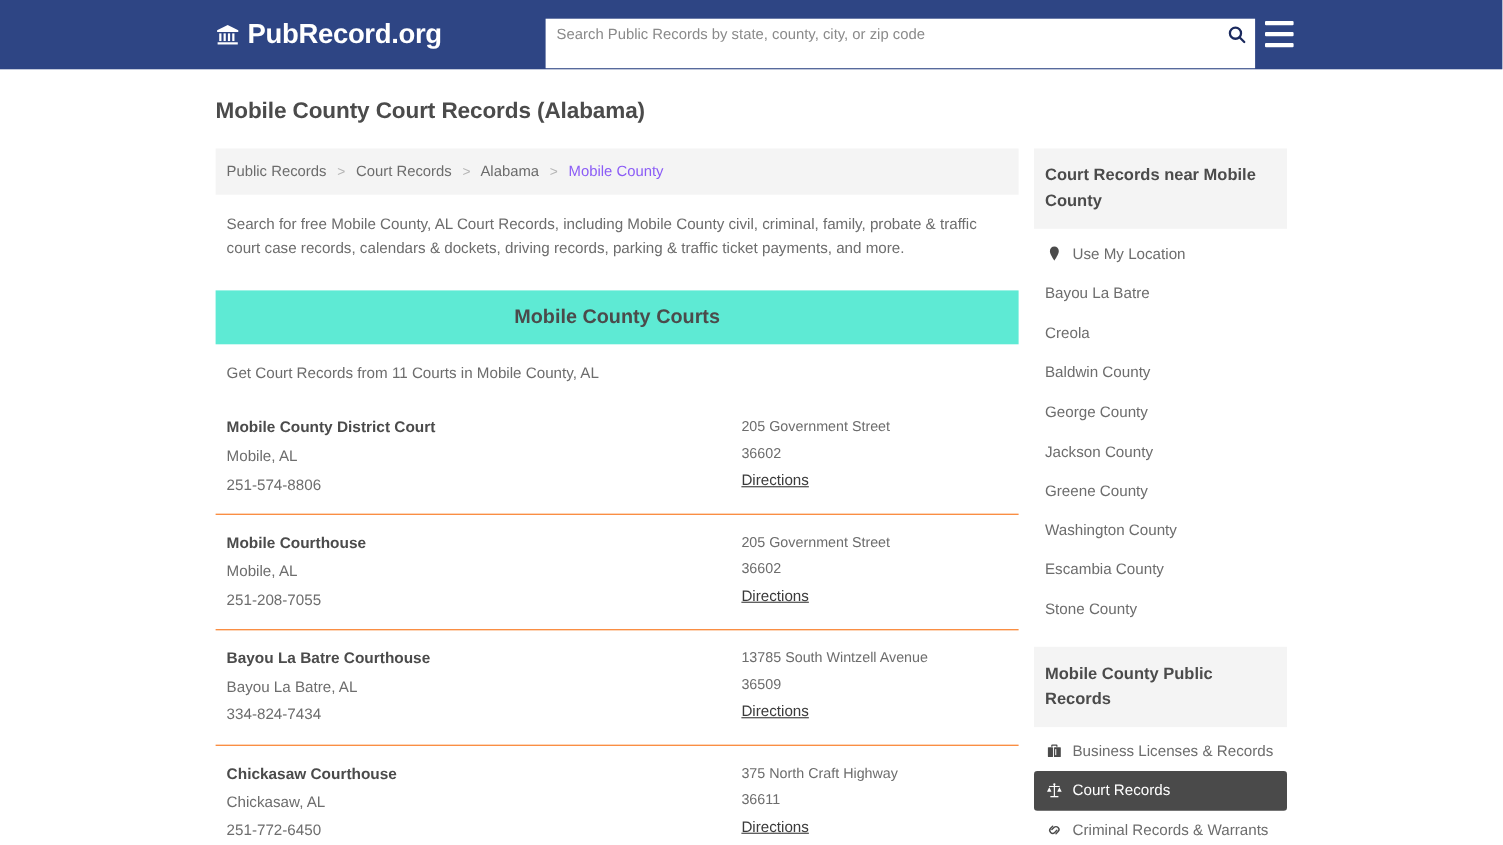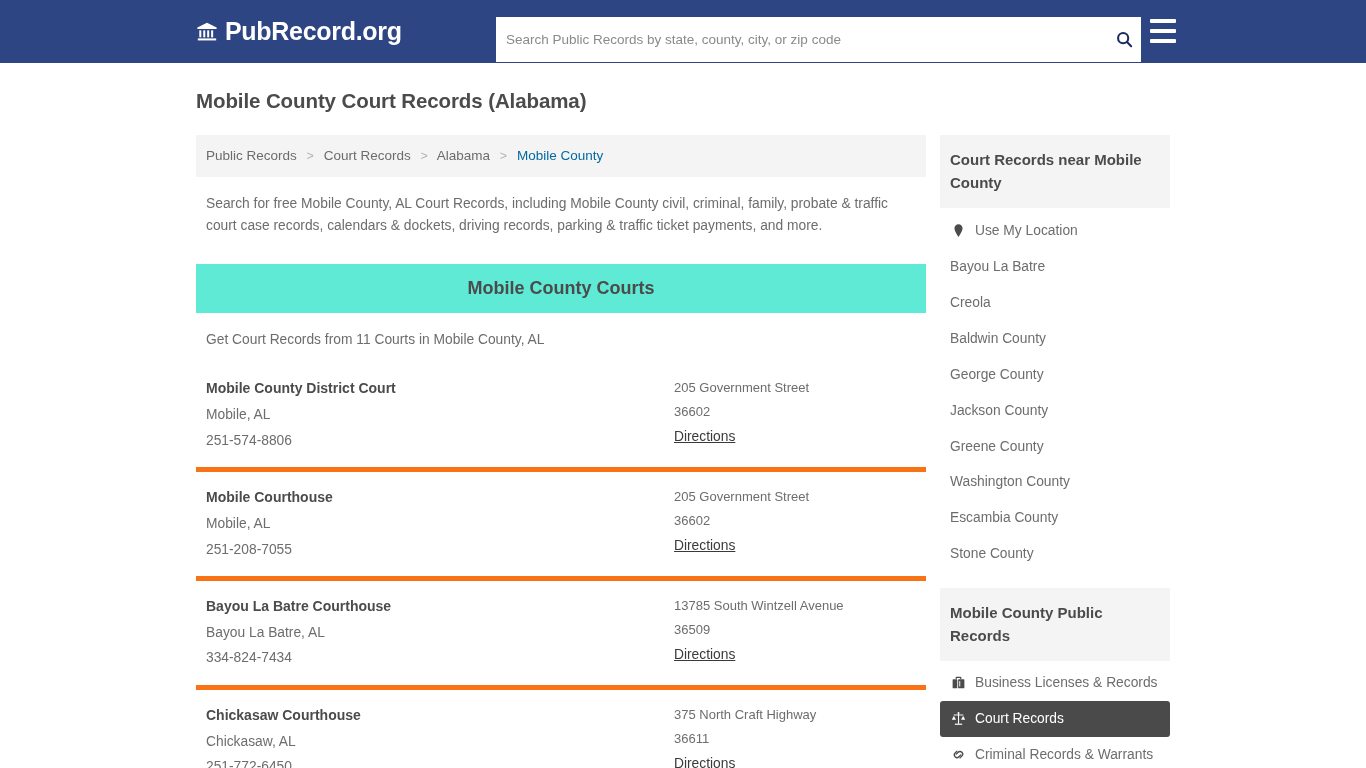--- a/index.html
+++ b/index.html
@@ -43,21 +43,20 @@
     white-space: nowrap;
   }
   .search-wrap {
     position: absolute;
     left: 496px;
     top: 17px;
     width: 645px;
     height: 45px;
     background: #ffffff;
     display: flex;
-    align-items: center;
   }
   .search-input {
     flex: 1;
     border: none;
     outline: none;
     height: 27px;
     padding: 0 8px 0 10px;
     font-size: 13.5px;
     font-family: "Liberation Sans", sans-serif;
     color: #333333;
@@ -130,21 +129,21 @@
   }
   .breadcrumb a {
     color: #6c6c6c;
     text-decoration: none;
   }
   .breadcrumb .sep {
     color: #b4b4b4;
     margin: 0 6px;
     font-size: 12.5px;
   }
-  .breadcrumb .current { color: #0369a1; }
+  .breadcrumb .current { color: #8b5cf6; }
 
   .intro {
     font-size: 13.8px;
     color: #6d6d6d;
     line-height: 1.62;
     padding: 16px 10px 0 10px;
     max-width: 712px;
   }
 
   
@@ -161,21 +160,21 @@
     font-size: 13.8px;
     color: #6d6d6d;
     padding: 19px 10px 0 10px;
   }
 
   
   .court-list { margin-top: 16px; }
   .court-row {
     display: flex;
     padding: 13px 10px 14px 10px;
-    border-top: 5px solid #f97316;
+    border-top: 1px solid #f97316;
   }
   .court-row:first-child { border-top: none; }
   .court-left { width: 468px; flex: none; }
   .court-right { flex: 1; }
   .court-name {
     font-size: 14px;
     font-weight: bold;
     color: #4b4b4b;
     line-height: 1.85;
   }

